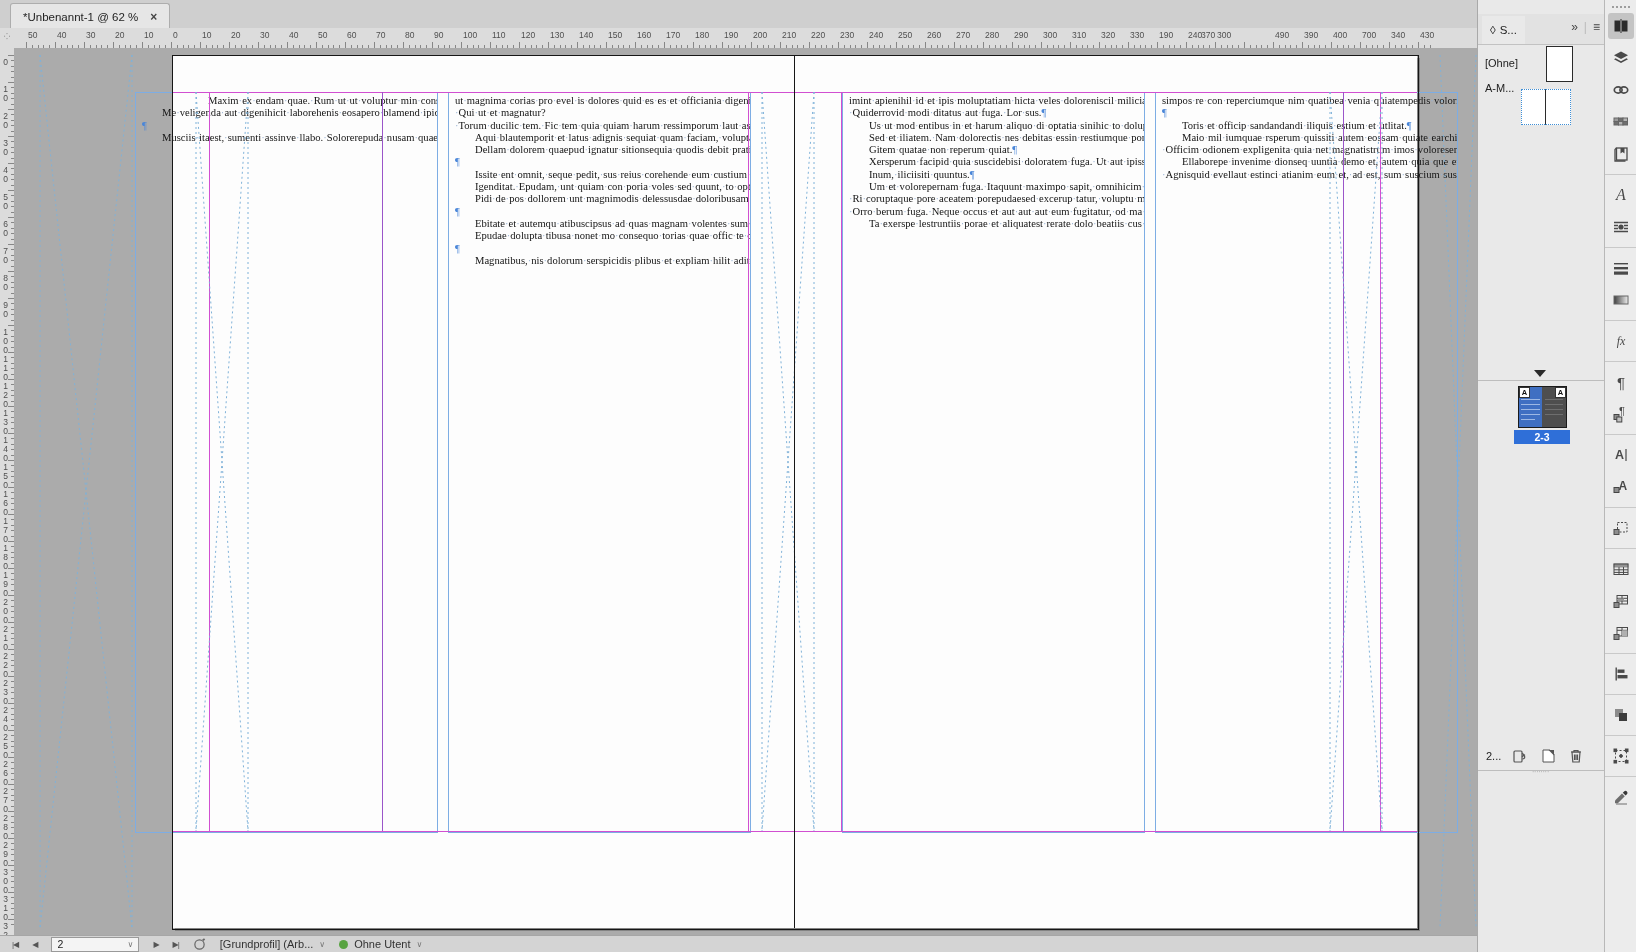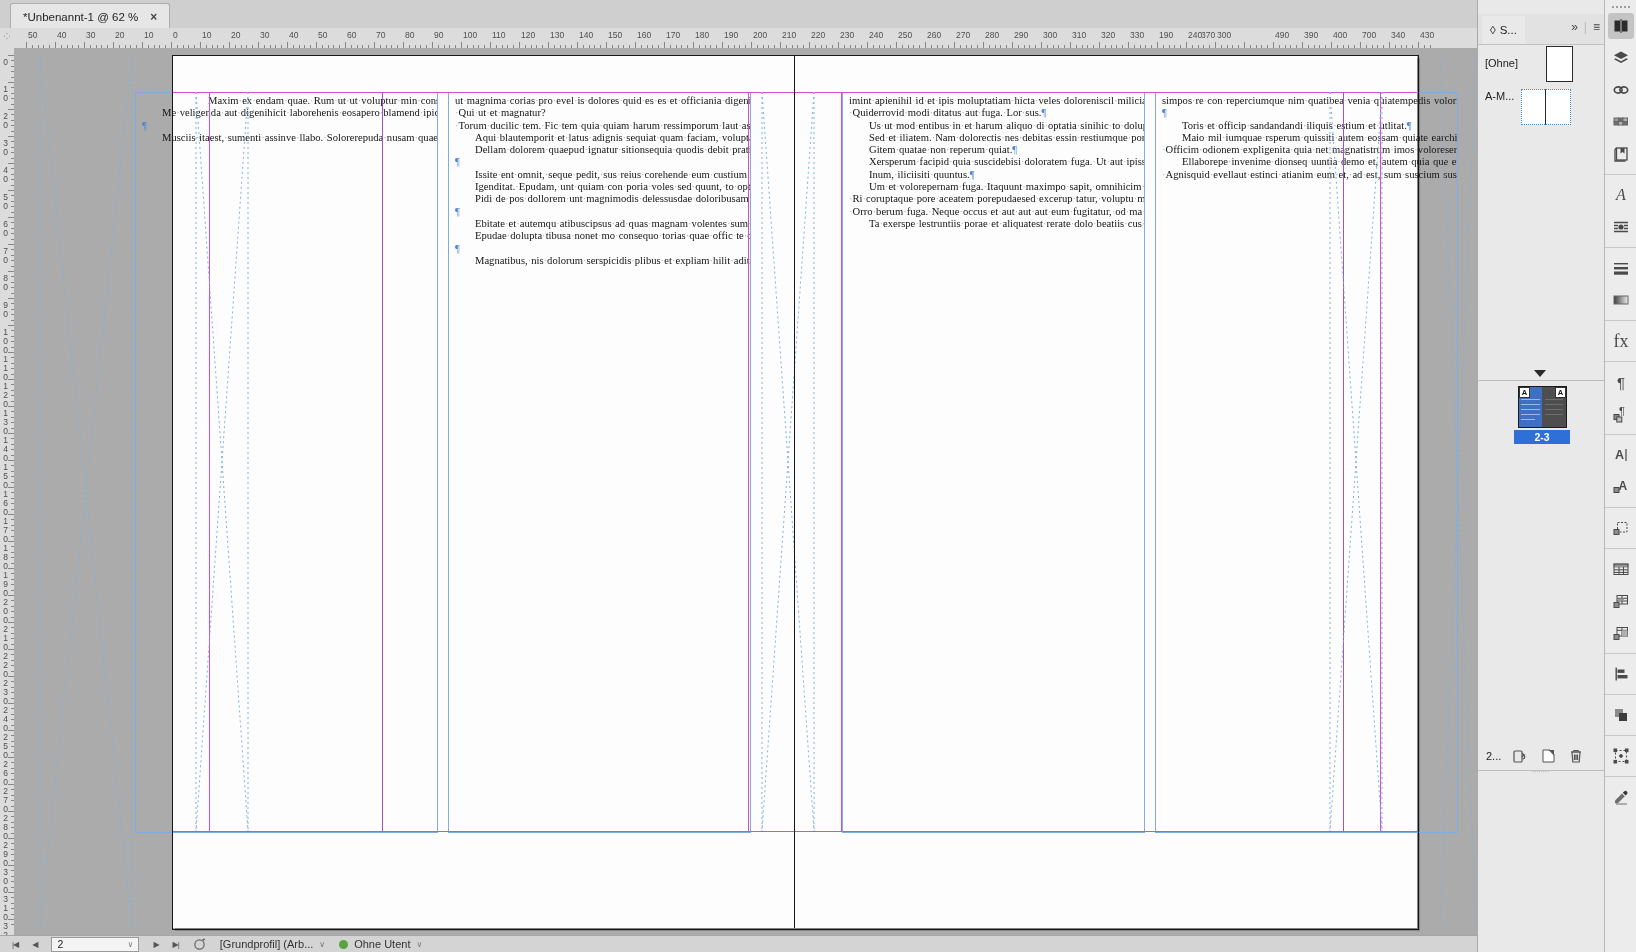--- a/index.html
+++ b/index.html
@@ -659,21 +659,21 @@
     </div>
     <div id="pp-icons">
       <span>»</span>
       <span style="color:#bbb">|</span>
       <span>≡</span>
     </div>
   </div>
 
   <span class="pp-row-label" style="top:57px">[Ohne]</span>
   <div class="thumb-page" style="left:68px;top:46px;width:25px;height:34px"></div>
-  <span class="pp-row-label" style="top:90px">A-M...</span>
+  <span class="pp-row-label" style="top:82px">A-M...</span>
   <div class="thumb-dotted" style="left:43px;top:89px;width:24px;height:34px"></div>
   <div class="thumb-dotted" style="left:67px;top:89px;width:24px;height:34px;border-left:1px solid #2b2b2b"></div>
 
   <div id="pp-divider"></div>
   <div id="pp-triangle"></div>
 
   <div class="abs" style="left:1477px"></div>
   <div style="position:absolute;left:40px;top:386px;width:24px;height:40px;background:#3f6fc2;border:1px solid #1b1b1b">
     <span class="a-tag" style="left:0;top:0">A</span>
     <div class="mini-line" style="left:2px;top:12px;width:19px;background:#9db8e4"></div>
@@ -778,21 +778,21 @@
           <linearGradient id="gg" x1="0" x2="1">
             <stop offset="0" stop-color="#3f3f3f"></stop>
             <stop offset="1" stop-color="#ededed"></stop>
           </linearGradient>
         </defs>
         <rect x="2" y="5" width="14" height="8" fill="url(#gg)" stroke="#666"></rect>
       </svg>
     </div>
     <div class="dock-sep"></div>
     <div class="dicon">
-      <span class="tglyph" style="font-size:18px;line-height:1">fx</span>
+      <span class="tglyph" style="font-style:italic;font-size:12px;line-height:1">fx</span>
     </div>
     <div class="dock-sep"></div>
     <div class="dicon">
       <span style="font-size:15px;line-height:1">¶</span>
     </div>
     <div class="dicon">
       <svg viewBox="0 0 18 18">
         <text x="7" y="10" font-size="11" fill="currentColor">¶</text>
         <rect x="2" y="9.5" width="5" height="5" fill="#8d8d8d" stroke="#444"></rect>
         <rect x="4.8" y="12" width="5" height="5" fill="#c2c2c2" stroke="#444"></rect>

